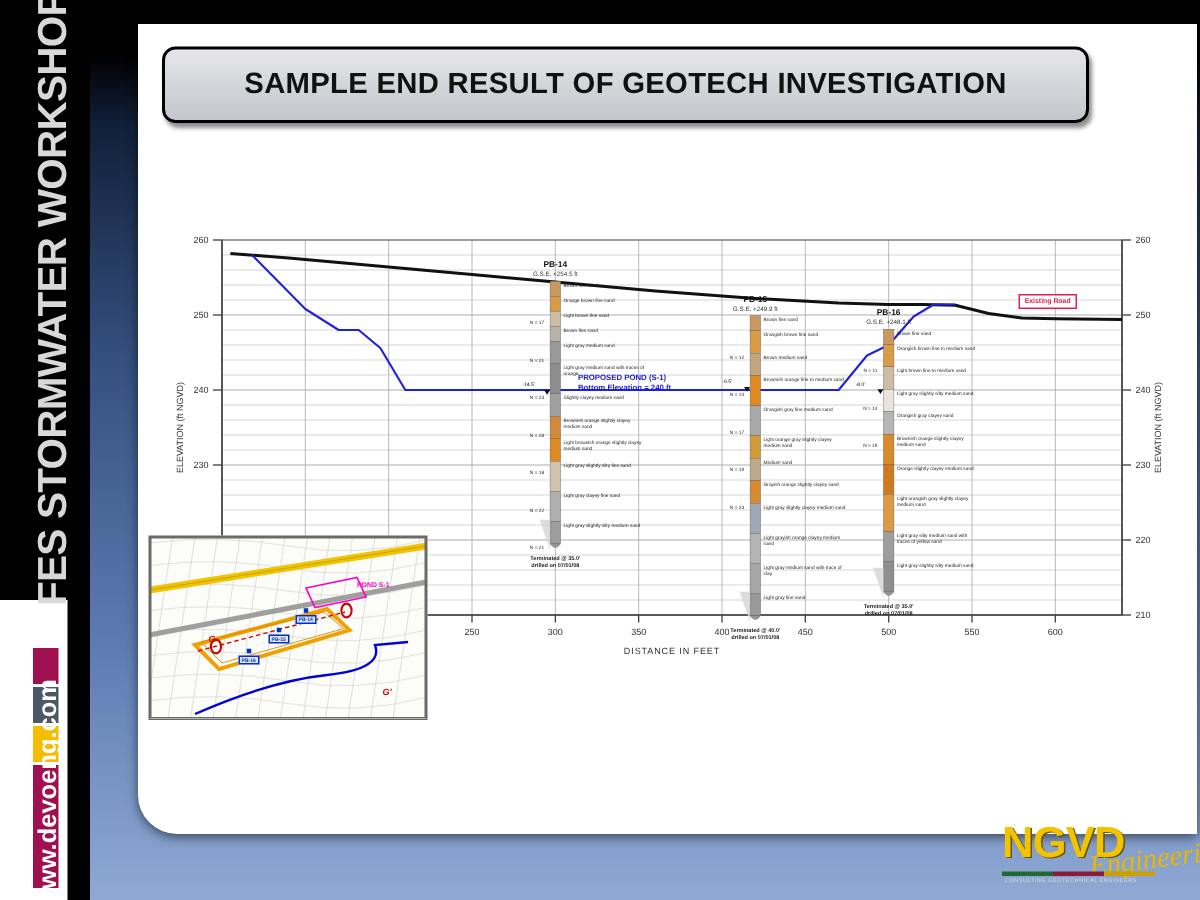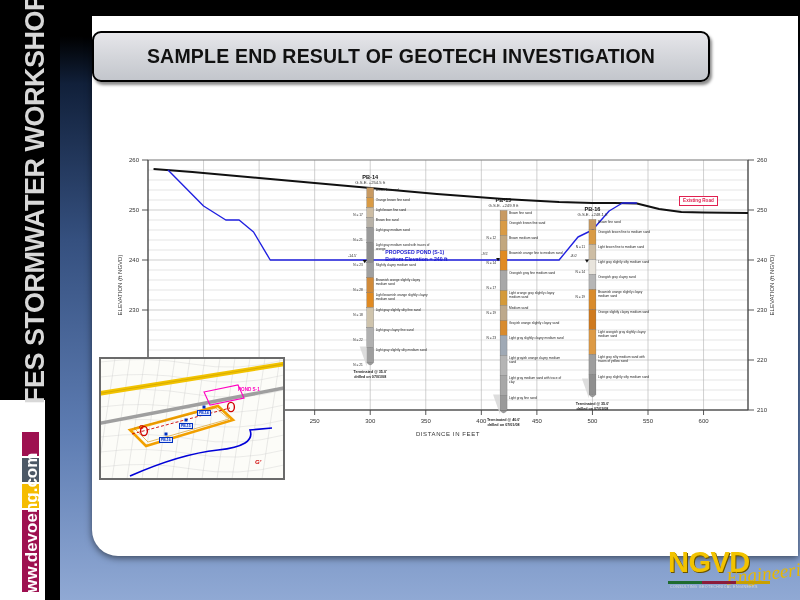--- a/index.html
+++ b/index.html
@@ -52,21 +52,21 @@
     background:#ffffff;border-radius:0 0 0 26px;
     box-shadow:0 2px 7px rgba(0,0,0,.55);
   }
   .card:after{
     content:"";position:absolute;right:0;top:0;width:28px;height:28px;
     background:#ffffff;
   }
 
   
   .titlebox{
-    position:absolute;left:92px;top:31px;width:614px;height:47px;
+    position:absolute;left:108px;top:31px;width:614px;height:47px;
     background:linear-gradient(to bottom,#e6e6ea 0%,#d2d4d9 55%,#c3c6cc 100%);
     border:2.5px solid #000;border-radius:9px;
     box-shadow:2px 3px 3px rgba(0,0,0,.45);
     display:flex;align-items:center;justify-content:center;
   }
   .titletext{
     font-size:19.5px;font-weight:bold;color:#111;letter-spacing:.2px;
   }
 
   

